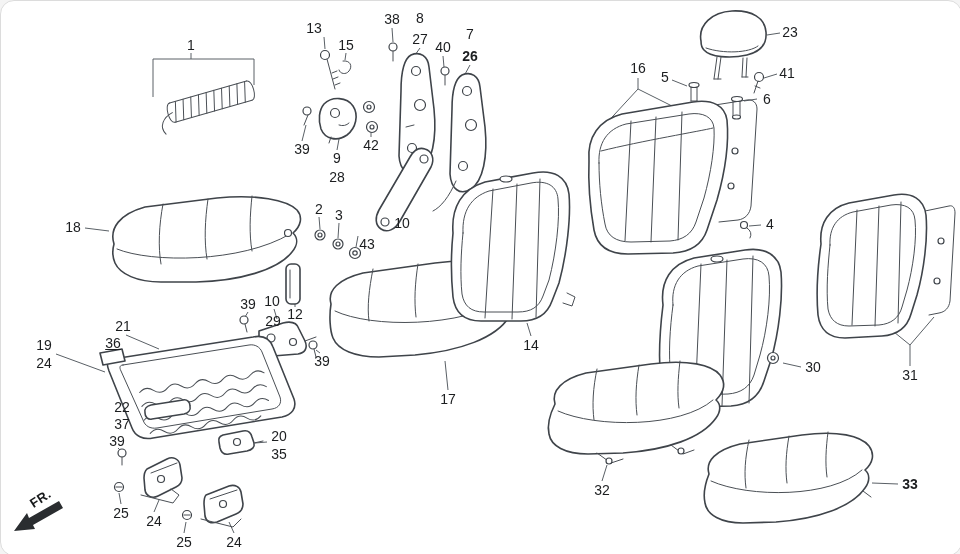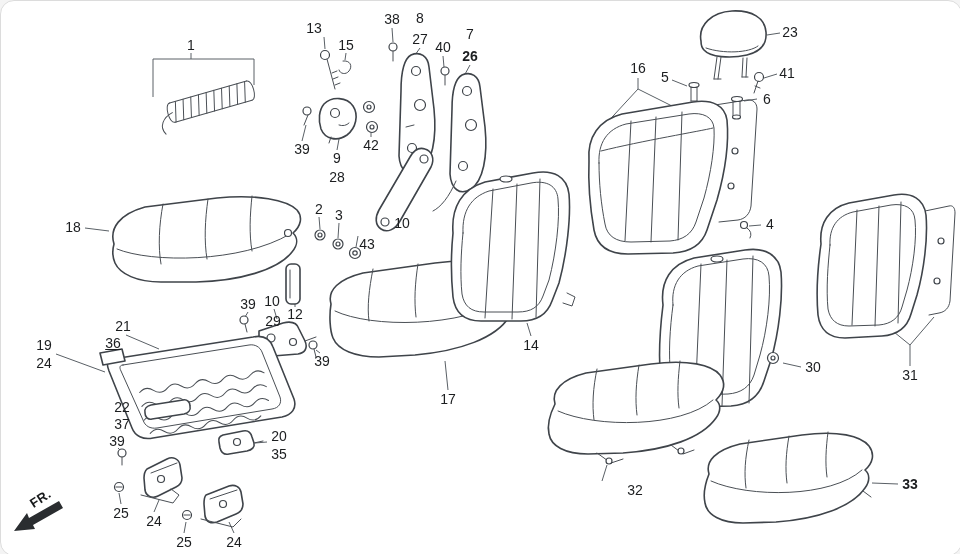--- a/index.html
+++ b/index.html
@@ -312,21 +312,21 @@
       <div class="callout" style="left: 43px; top: 344px;">19</div>
       <div class="callout" style="left: 43px; top: 362px;">24</div>
       <div class="callout" style="left: 121px; top: 406px;">22</div>
       <div class="callout" style="left: 121px; top: 423px;">37</div>
       <div class="callout" style="left: 116px; top: 440px;">39</div>
       <div class="callout" style="left: 278px; top: 435px;">20</div>
       <div class="callout" style="left: 278px; top: 453px;">35</div>
       <div class="callout" style="left: 447px; top: 398px;">17</div>
       <div class="callout" style="left: 812px; top: 366px;">30</div>
       <div class="callout" style="left: 909px; top: 374px;">31</div>
-      <div class="callout" style="left: 601px; top: 489px; margin-left: 33px;">32</div>
+      <div class="callout" style="left: 601px; top: 489px;">32</div>
       <div class="callout" style="left: 120px; top: 512px;">25</div>
       <div class="callout" style="left: 153px; top: 520px;">24</div>
       <div class="callout" style="left: 183px; top: 541px;">25</div>
       <div class="callout" style="left: 233px; top: 541px;">24</div>
       <div class="callout" style="left: 909px; top: 483px; font-weight: bold;">33</div>
     </div>
 
 <div class="fr">FR.</div>
 
 </div>

